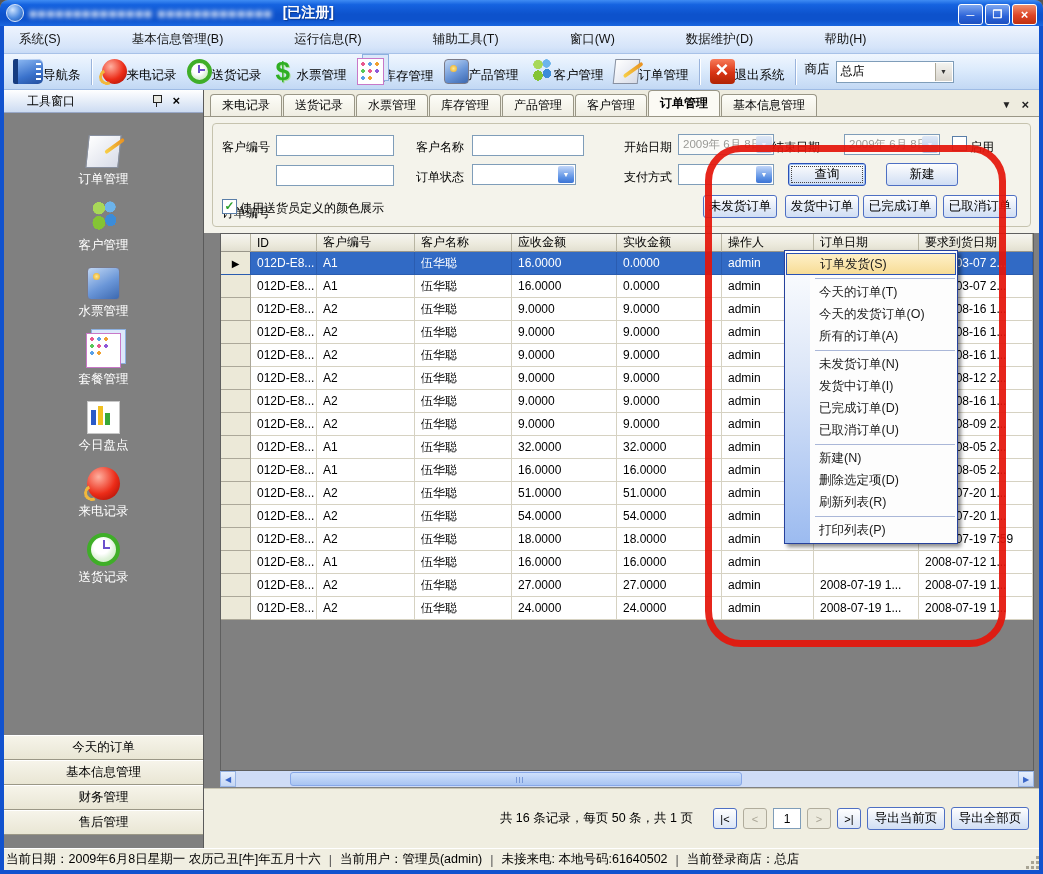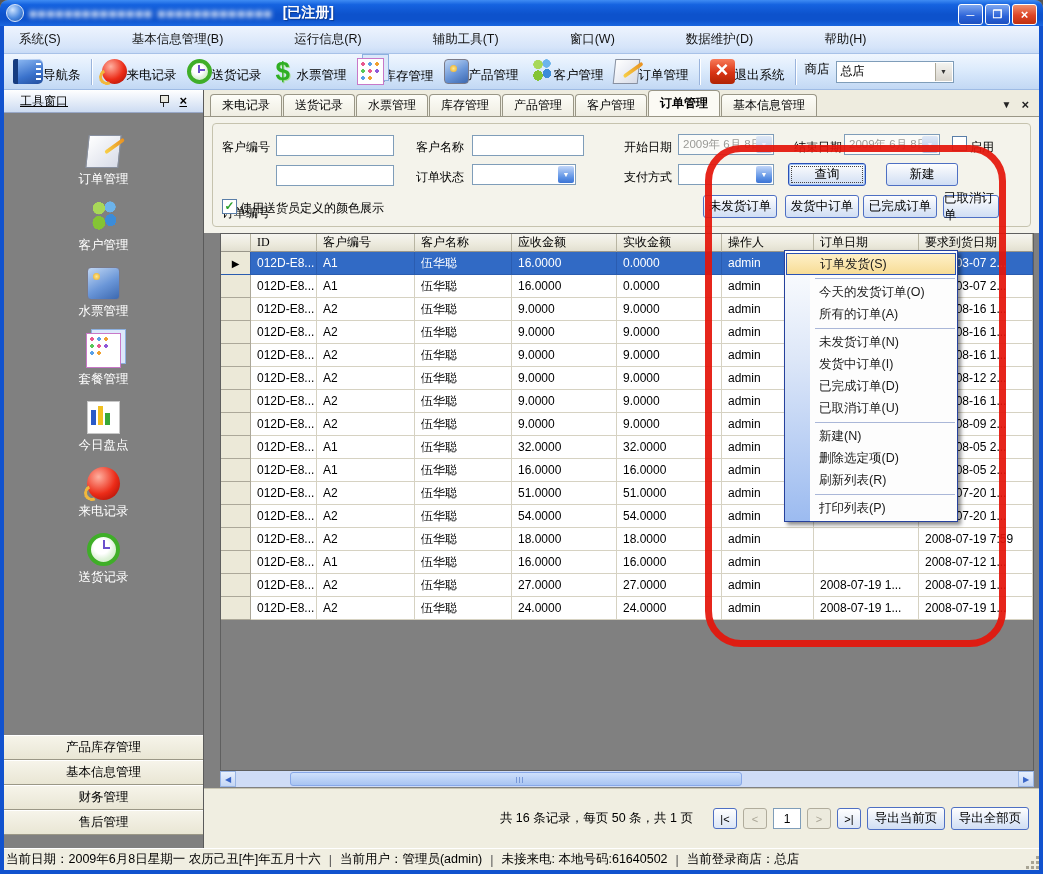--- a/index.html
+++ b/index.html
@@ -74,21 +74,21 @@
   .ico-exit::before{content:"×";position:absolute;left:0;right:0;top:-2px;text-align:center;color:#fff;font-weight:bold;font-size:22px;}
   .ico-chart{background:
       linear-gradient(#2a5ac8,#2a5ac8) 3px 8px/5px 15px no-repeat,
       linear-gradient(#f0c020,#f0c020) 10px 4px/5px 19px no-repeat,
       linear-gradient(#38a838,#38a838) 17px 11px/5px 12px no-repeat,#fff;
     border:1px solid #c8c8c8;box-sizing:border-box;}
 
   
   #sidebar{position:absolute;left:4px;top:90px;width:200px;height:758px;background:#808080;border-right:1px solid #5a5a5a;box-sizing:border-box;}
   #tool-header{height:22px;background:linear-gradient(180deg,#ffffff,#cddcf2);border-bottom:1px solid #98a8c8;
-    display:flex;align-items:center;font-size:12px;padding:0 16px;color:#000;text-decoration:underline;}
+    display:flex;align-items:center;font-size:12px;padding:0 23px;color:#000;}
   #tool-header .sp{flex:1;}
   #pin-icon{width:10px;height:12px;position:relative;margin-right:10px;}
   #pin-icon::before{content:"";position:absolute;left:1px;top:0;width:7px;height:6px;background:#e8e8e0;border:1px solid #222;}
   #pin-icon::after{content:"";position:absolute;left:4px;top:7px;width:1px;height:5px;background:#222;}
   #tool-close{font-size:13px;font-weight:bold;line-height:10px;color:#000;}
   #group-active{height:22px;background:linear-gradient(180deg,#f8f6ec,#e8e5d2);border-bottom:1px solid #9a9786;
     display:flex;align-items:center;justify-content:center;font-size:12.5px;color:#000;}
   #side-panel{height:622px;display:flex;flex-direction:column;align-items:center;padding-top:22px;box-sizing:border-box;overflow:hidden;}
   .side-item{display:flex;flex-direction:column;align-items:center;margin-bottom:13px;}
   .side-item .ico{width:33px;height:33px;margin-bottom:3px;}
@@ -118,21 +118,21 @@
   .xpbtn{position:absolute;height:23px;border:1px solid #4e6fc3;border-radius:3px;font-size:12.5px;color:#000;
     background:linear-gradient(180deg,#fefefe,#e9eff9 45%,#d0def4);display:flex;align-items:center;justify-content:center;box-sizing:border-box;}
   .xpbtn.focused{border-color:#2a50b8;outline:1px dotted #444;outline-offset:-4px;box-shadow:0 0 0 1px #9ec0f0 inset;}
   .checkbox{position:absolute;width:13px;height:13px;background:#fff;border:1px solid #5a7ea8;font-size:12px;line-height:12px;
     color:#2aa02a;text-align:center;font-weight:bold;}
 
   
   #grid{position:absolute;left:16px;top:143px;width:814px;height:538px;background:#808080;border:1px solid #5f5f5f;box-sizing:border-box;overflow:hidden;}
   .hrow{display:flex;height:18px;}
   .hcell{background:linear-gradient(180deg,#f6f5f0,#eceadd 60%,#e2dfd0);border-right:1px solid #b8b5a2;border-bottom:1px solid #99968a;
-    font-size:12px;display:flex;align-items:center;padding-left:6px;box-sizing:border-box;white-space:nowrap;overflow:hidden;flex:none;font-family:Liberation Serif, serif;}
+    font-size:12px;display:flex;align-items:center;padding-left:6px;box-sizing:border-box;white-space:nowrap;overflow:hidden;flex:none;}
   .grow{display:flex;height:23px;background:#fff;}
   .gcell{border-right:1px solid #d6d2c2;border-bottom:1px solid #d6d2c2;font-size:12px;display:flex;align-items:center;
     padding-left:6px;box-sizing:border-box;white-space:nowrap;overflow:hidden;flex:none;color:#000;}
   .gcell.selcol{background:#ece9d8;border-right:1px solid #aca899;border-bottom:1px solid #aca899;justify-content:center;padding-left:0;font-size:10px;}
   .grow.sel .gcell{background:#316ac5;color:#fff;border-color:#2a5cb0;}
   .grow.sel .gcell.selcol{background:#ece9d8;color:#000;}
   .c0{width:30px;}.c1{width:66px;}.c2{width:98px;}.c3{width:97px;}.c4{width:105px;}.c5{width:105px;}.c6{width:92px;}.c7{width:105px;}.c8{flex:1;width:auto;}
 
   
   #hscroll{position:absolute;left:16px;top:681px;width:814px;height:16px;background:#cfdcf6;display:flex;align-items:center;}
@@ -284,21 +284,21 @@
         <div class="side-item">
           <div class="ico ico-bell"></div>
           <div class="slabel">来电记录</div>
         </div>
         <div class="side-item">
           <div class="ico ico-clock"></div>
           <div class="slabel">送货记录</div>
         </div>
       </div>
     <div id="side-groups">
-        <div class="side-group">产品库存管理</div>
+        <div class="side-group">今天的订单</div>
         <div class="side-group">基本信息管理</div>
         <div class="side-group">财务管理</div>
         <div class="side-group">售后管理</div>
       </div>
   </div>
 
   <div id="content">
     <div id="tabbar">
       <div id="tabs" style="display:flex;align-items:flex-end;">
           <div class="tab">来电记录</div>
@@ -321,21 +321,21 @@
 
       <span class="flabel" style="left:18px;top:22px;">客户编号</span>
       <div class="finput" style="left:72px;top:18px;width:110px;"></div>
       <span class="flabel" style="left:212px;top:22px;">客户名称</span>
       <div class="finput" style="left:268px;top:18px;width:104px;"></div>
       <span class="flabel" style="left:420px;top:22px;">开始日期</span>
       <div class="fcombo disabled" style="left:474px;top:17px;width:96px;">
         <span>2009年 6月 8日</span>
         <span class="arrowbtn">▼</span>
       </div>
-      <span class="flabel" style="left:590px;top:22px;">结束日期</span>
+      <span class="flabel" style="left:568px;top:22px;">结束日期</span>
       <div class="fcombo disabled" style="left:640px;top:17px;width:96px;">
         <span>2009年 6月 8日</span>
         <span class="arrowbtn">▼</span>
       </div>
       <div class="checkbox" style="left:748px;top:19px;"></div>
       <span class="flabel" style="left:766px;top:22px;">启用</span>
 
       <span class="flabel" style="left:18px;top:52px;margin-top:36px;">订单编号</span>
       <div class="finput" style="left:72px;top:48px;width:110px;"></div>
       <span class="flabel" style="left:212px;top:52px;">订单状态</span>
@@ -350,21 +350,21 @@
       </div>
       <div class="xpbtn focused" style="left:584px;top:46px;width:78px;">查询</div>
       <div class="xpbtn" style="left:682px;top:46px;width:72px;">新建</div>
 
       <div class="checkbox" style="left:18px;top:82px;">✓</div>
       <span class="flabel" style="left:36px;top:83px;">使用送货员定义的颜色展示</span>
 
     <div class="xpbtn" style="left: 499px; top: 78px; width: 74px;">未发货订单</div>
         <div class="xpbtn" style="left: 581px; top: 78px; width: 74px;">发货中订单</div>
         <div class="xpbtn" style="left: 659px; top: 78px; width: 74px;">已完成订单</div>
-        <div class="xpbtn" style="left: 739px; top: 78px; width: 56px; font-family: Liberation Serif, serif;">已取消订单</div>
+        <div class="xpbtn" style="left: 739px; top: 78px; width: 74px; font-family: Liberation Serif, serif;">已取消订单</div>
       </div>
 
     <div id="grid">
       <div class="hrow" id="grid-header">
           <div class="hcell c0"></div>
           <div class="hcell c1">ID</div>
           <div class="hcell c2">客户编号</div>
           <div class="hcell c3">客户名称</div>
           <div class="hcell c4">应收金额</div>
           <div class="hcell c5">实收金额</div>
@@ -580,20 +580,21 @@
       <div class="seg">当前登录商店：总店</div>
     </div>
   <div id="grip"></div>
   <div id="left-edge"></div>
   <div id="right-edge"></div>
   <div id="bottom-edge"></div>
 
   <div id="ctxmenu">
       <div class="cmi hl">订单发货(S)</div>
       <div class="cmsep"></div>
+      <div class="cmi">今天的订单(T)</div>
       <div class="cmi">今天的发货订单(O)</div>
       <div class="cmi">所有的订单(A)</div>
       <div class="cmsep"></div>
       <div class="cmi">未发货订单(N)</div>
       <div class="cmi">发货中订单(I)</div>
       <div class="cmi">已完成订单(D)</div>
       <div class="cmi">已取消订单(U)</div>
       <div class="cmsep"></div>
       <div class="cmi">新建(N)</div>
       <div class="cmi">删除选定项(D)</div>

